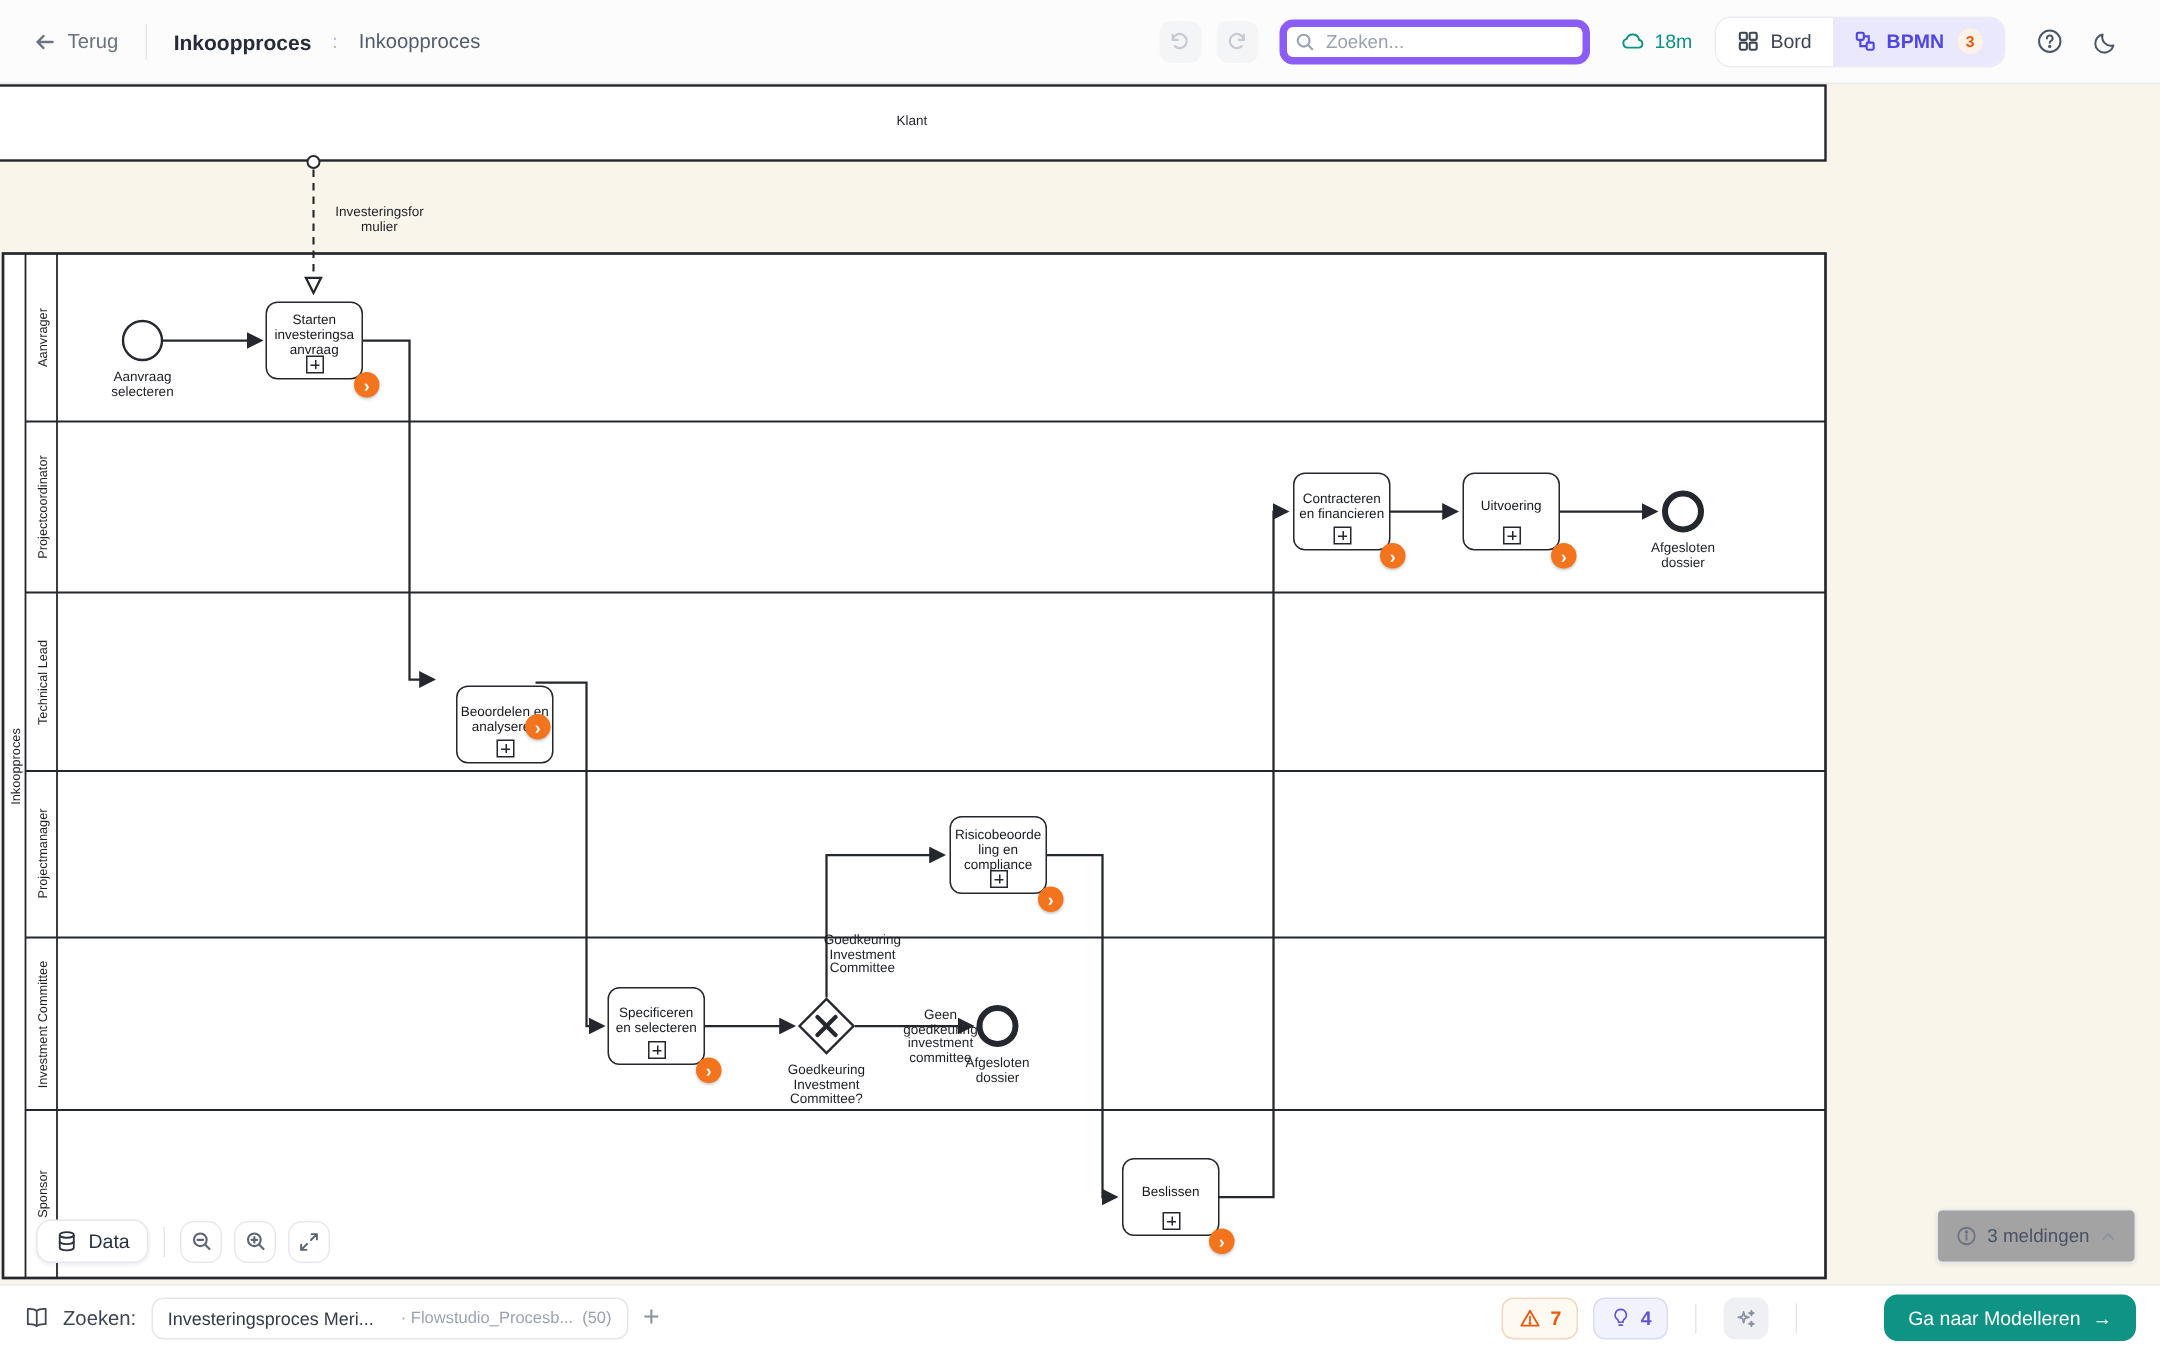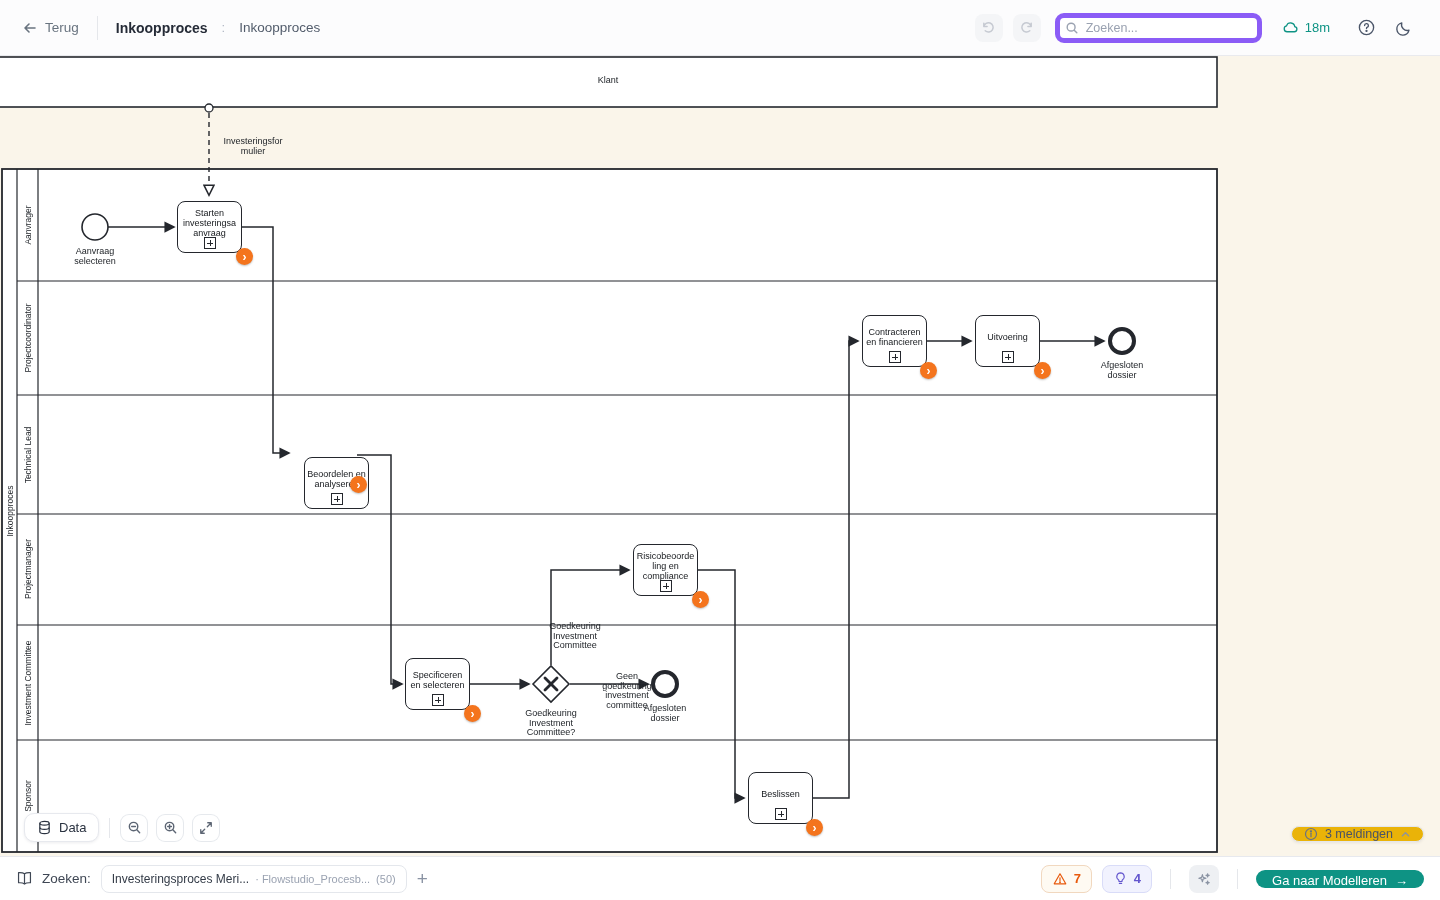--- a/index.html
+++ b/index.html
@@ -35,36 +35,36 @@
   .task .tlabel { white-space:pre-line; }
   .subproc { position:absolute; left:50%; bottom:3px; transform:translateX(-50%); width:12px; height:12px; border:1px solid #24272d; background:#fff; }
   .subproc::before { content:""; position:absolute; left:2px; right:2px; top:50%; height:1px; background:#24272d; }
   .subproc::after { content:""; position:absolute; top:2px; bottom:2px; left:50%; width:1px; background:#24272d; }
   .badge { position:absolute; width:17px; height:17px; border-radius:50%; background:#f4741d; color:#fff; display:flex; align-items:center; justify-content:center; font-size:12px; font-weight:700; line-height:1; box-shadow:0 1px 2px rgba(0,0,0,.25); cursor:pointer; z-index:5; }
 
   
   .float-left { position:absolute; left:24px; bottom:58px; display:flex; align-items:center; gap:8px; z-index:30; }
   .data-pill { display:flex; align-items:center; gap:7px; height:29px; padding:0 12px; background:#fff; border:1px solid #e7e9ee; border-radius:10px; font-size:13px; color:#2a3240; box-shadow:0 1px 3px rgba(20,30,50,.08); cursor:pointer; }
   .ctl-btn { width:28px; height:28px; border-radius:9px; background:rgba(255,255,255,.65); border:1px solid rgba(220,224,230,.7); display:flex; align-items:center; justify-content:center; cursor:pointer; color:#5c6573; }
-  .meld-pill { position:absolute; right:16px; bottom:58px; display:flex; align-items:center; gap:7px; height:16px; padding:0 12px; background:#eab308; border:1px solid #e4e7ec; border-radius:14px; font-size:12.5px; color:#4a5365; box-shadow:0 1px 3px rgba(20,30,50,.08); z-index:30; cursor:pointer; }
+  .meld-pill { position:absolute; right:16px; bottom:58px; display:flex; align-items:center; gap:7px; height:36px; padding:0 12px; background:#a3a3a3; border:1px solid #e4e7ec; border-radius:4px; font-size:12.5px; color:#4a5365; box-shadow:0 1px 3px rgba(20,30,50,.08); z-index:30; cursor:pointer; }
 
   
   .bottombar { position:absolute; left:0; right:0; bottom:0; height:44px; background:#fff; border-top:1px solid #e7e9ee; display:flex; align-items:center; padding:0 16px; z-index:40; }
   .bronnen { display:flex; align-items:center; gap:9px; color:#3f4754; font-size:13.5px; }
   .src-chip { display:flex; align-items:center; gap:6px; height:28px; border:1px solid #e4e7ec; border-radius:8px; padding:0 10px; margin-left:10px; cursor:pointer; background:#fff; }
   .src-name { font-size:12px; color:#333b47; white-space:nowrap; }
-  .src-sub { font-size:11px; color:#9aa2b1; white-space:nowrap; }
+  .src-sub { font-size:11px; color:#9aa2b1; white-space:nowrap;margin-left:12px; }
   .src-count { font-size:11px; color:#9aa2b1; }
   .add-btn { border:none; background:none; color:#8a93a3; font-size:19px; margin-left:10px; cursor:pointer; line-height:1; }
   .bright { margin-left:auto; display:flex; align-items:center; gap:10px; }
   .pill { display:flex; align-items:center; gap:6px; height:28px; padding:0 10px; border-radius:8px; font-size:13px; font-weight:600; cursor:pointer; }
   .pill.warn { background:#fefaf2; border:1px solid #f1d8bf; color:#e8590c; }
   .pill.idea { background:#f1f2fe; border:1px solid #d9dcf8; color:#6356ce; }
   .sparkle-btn { width:30px; height:28px; border-radius:8px; background:#eef0f3; border:none; display:flex; align-items:center; justify-content:center; cursor:pointer; color:#8a93a3; }
-  .cta { display:flex; align-items:flex-end; gap:8px; height:18px; padding:0 16px; background:#0e9384; color:#fff; border:none; border-radius:9px; font-size:13px; font-family:inherit; cursor:pointer; }
+  .cta { display:flex; align-items:center; gap:8px; height:31px; padding:0 16px; background:#0e9384; color:#fff; border:none; border-radius:9px; font-size:13px; font-family:inherit; cursor:pointer;margin-left:40px; }
 </style>
 </head>
 <body>
 
 <header class="topbar">
   <div class="left">
     <button class="back-btn">
       <span style="display:flex">
         <svg width="16" height="16" viewBox="0 0 16 16" fill="none" stroke="#68737f" stroke-width="1.6" stroke-linecap="round" stroke-linejoin="round">
             <path d="M13 8H3M7 4 3 8l4 4"></path>
@@ -101,20 +101,45 @@
       </span>
       <input type="text" placeholder="Zoeken..." style="">
     </div>
     <div class="sync">
       <span style="display:flex">
         <svg width="17" height="17" viewBox="0 0 20 20" fill="none" stroke="#0e9384" stroke-width="1.5" stroke-linecap="round">
             <path d="M6 15h8.5a3 3 0 0 0 .5-5.96A5 5 0 0 0 5.3 8.1 3.5 3.5 0 0 0 6 15z"></path>
           </svg>
       </span>
       <span>18m</span>
+    </div>
+    <div class="seg">
+      <div class="seg-item plain">
+        <span style="display:flex">
+          <svg width="15" height="15" viewBox="0 0 16 16" fill="none" stroke="#3c4554" stroke-width="1.5">
+              <rect x="2" y="2" width="5" height="5" rx="1"></rect>
+              <rect x="9" y="2" width="5" height="5" rx="1"></rect>
+              <rect x="2" y="9" width="5" height="5" rx="1"></rect>
+              <rect x="9" y="9" width="5" height="5" rx="1"></rect>
+            </svg>
+        </span>
+        <span>Bord</span>
+      </div>
+      <div class="seg-item active">
+        <span style="display:flex">
+          <svg width="15" height="15" viewBox="0 0 16 16" fill="none" stroke="#4f46e5" stroke-width="1.5">
+              <rect x="2" y="2" width="5" height="5" rx="1"></rect>
+              <rect x="9" y="9" width="5" height="5" rx="1"></rect>
+              <path d="M7 4.5h3.5V9"></path>
+              <path d="M4.5 7v4.5H9"></path>
+            </svg>
+        </span>
+        <span>BPMN</span>
+        <span class="seg-badge">3</span>
+      </div>
     </div>
     <button class="icon-btn" style="margin-left:6px">
       <span style="display:flex">
         <svg width="19" height="19" viewBox="0 0 20 20" fill="none" stroke="#4a5568" stroke-width="1.4" stroke-linecap="round">
             <circle cx="10" cy="10" r="7.5"></circle>
             <path d="M8 8a2 2 0 1 1 2.6 1.9c-.5.2-.6.6-.6 1.1"></path>
             <circle cx="10" cy="13.6" r="0.5" fill="#4a5568"></circle>
           </svg>
       </span>
     </button>

